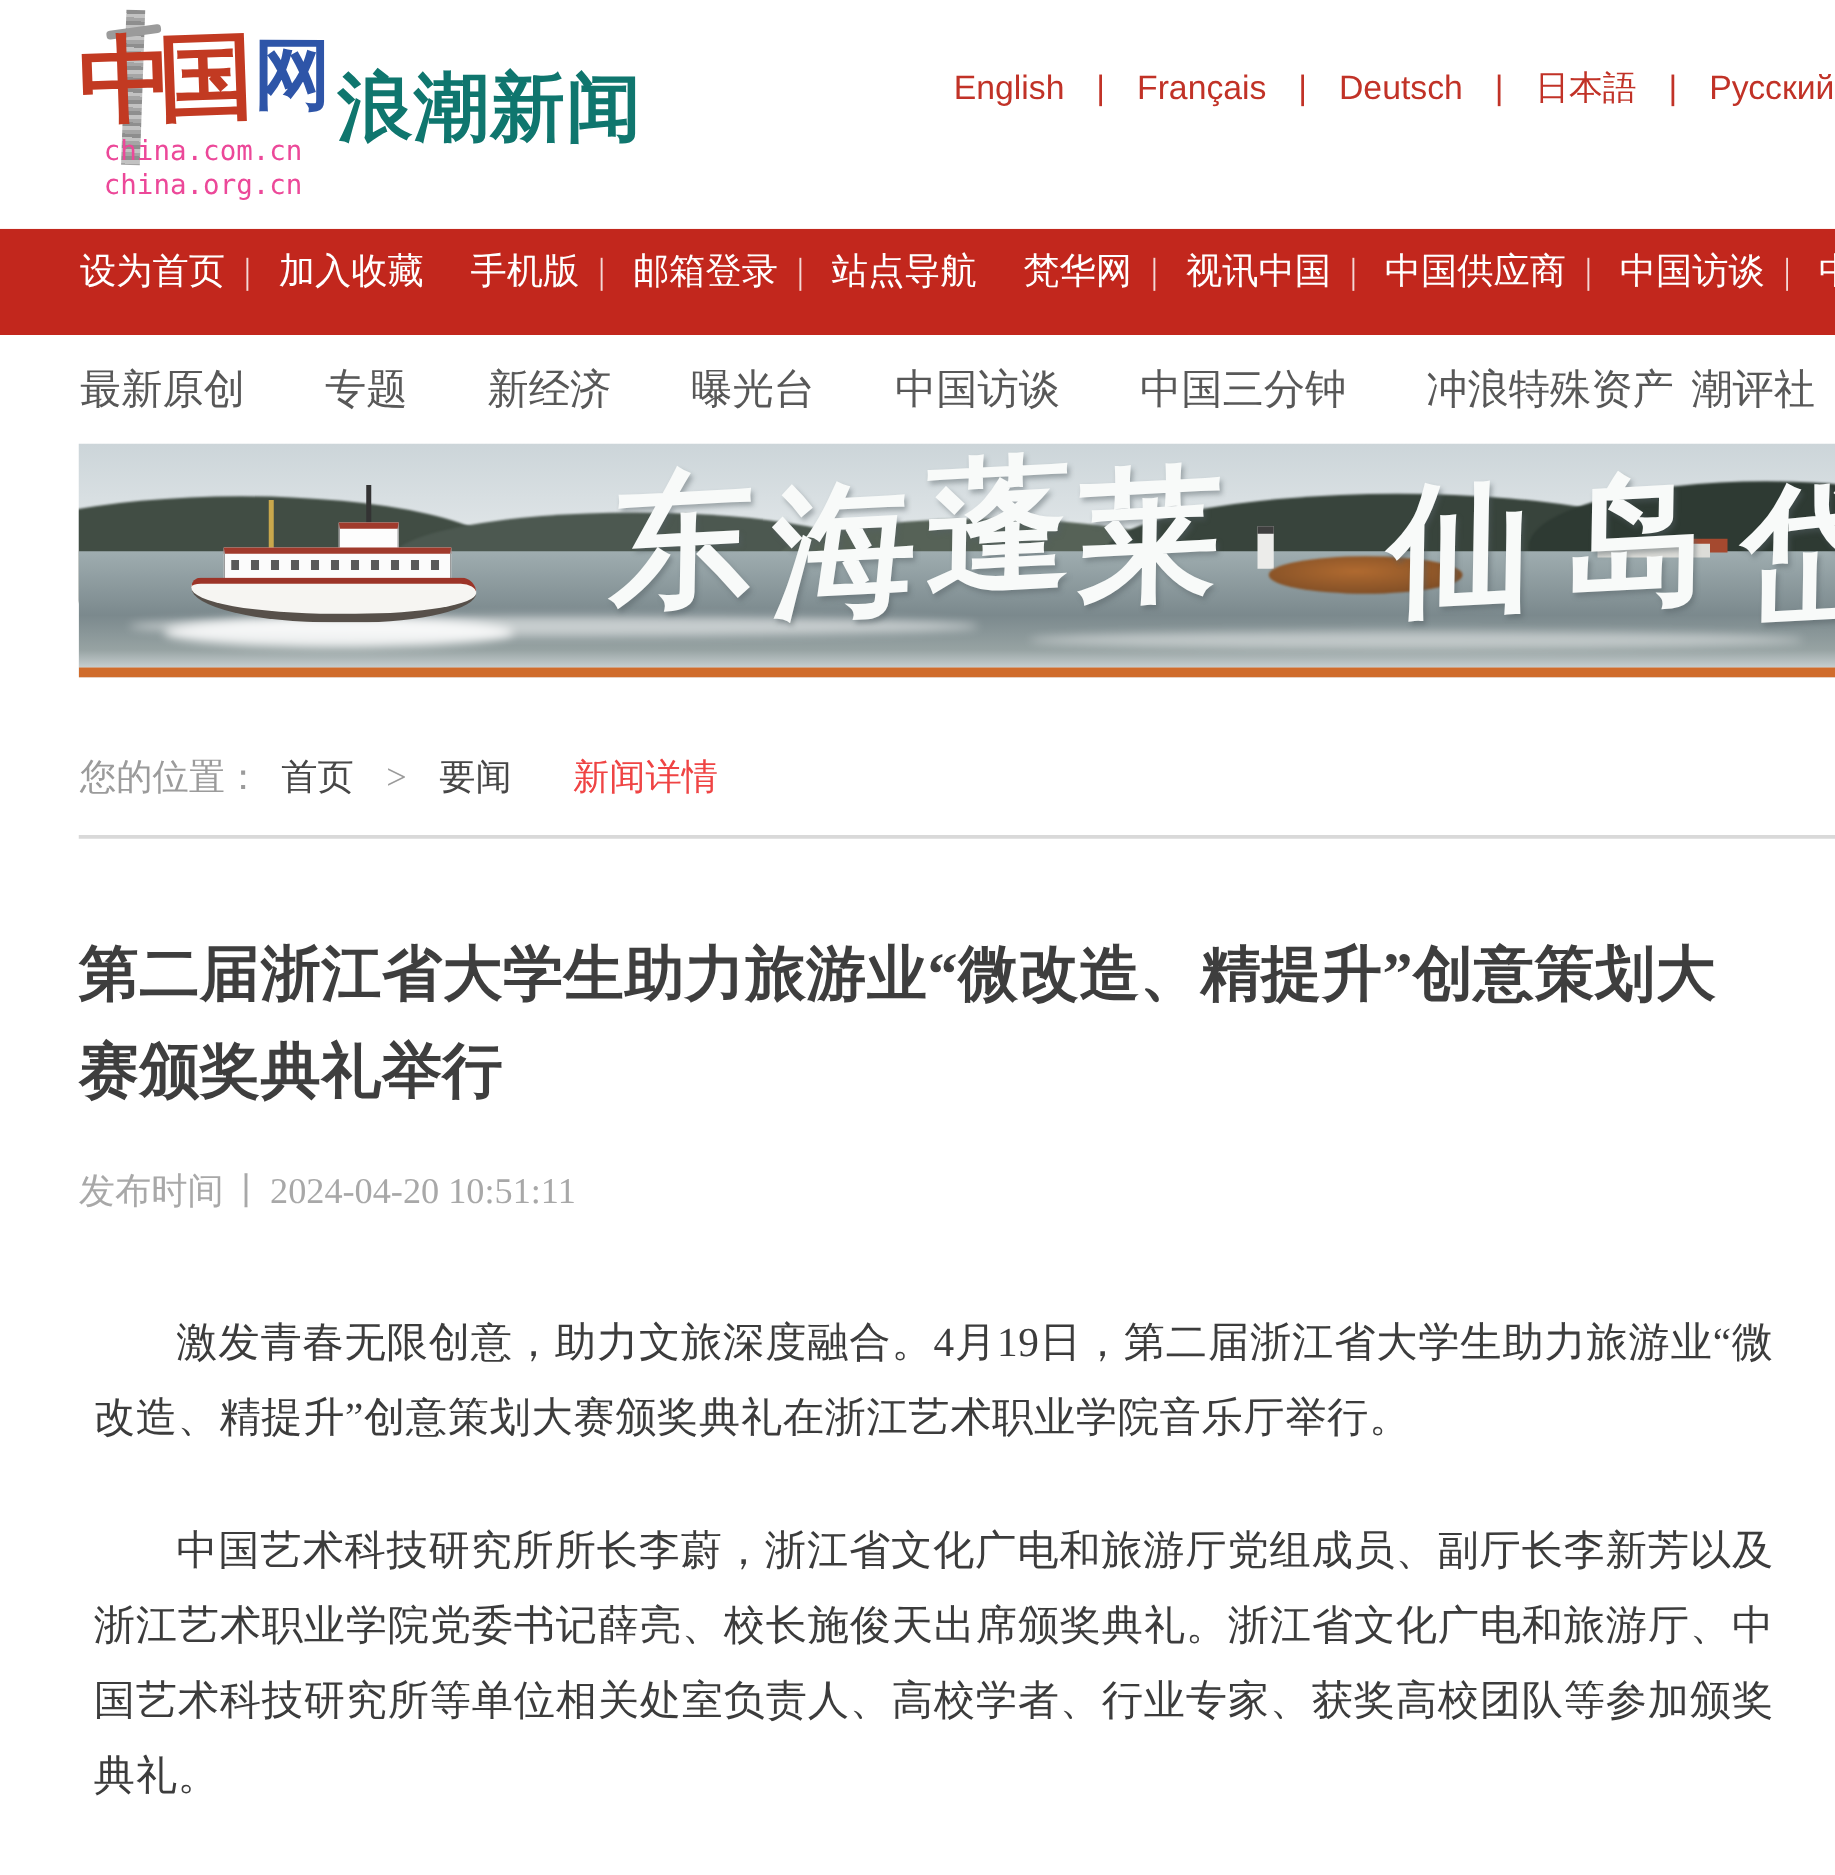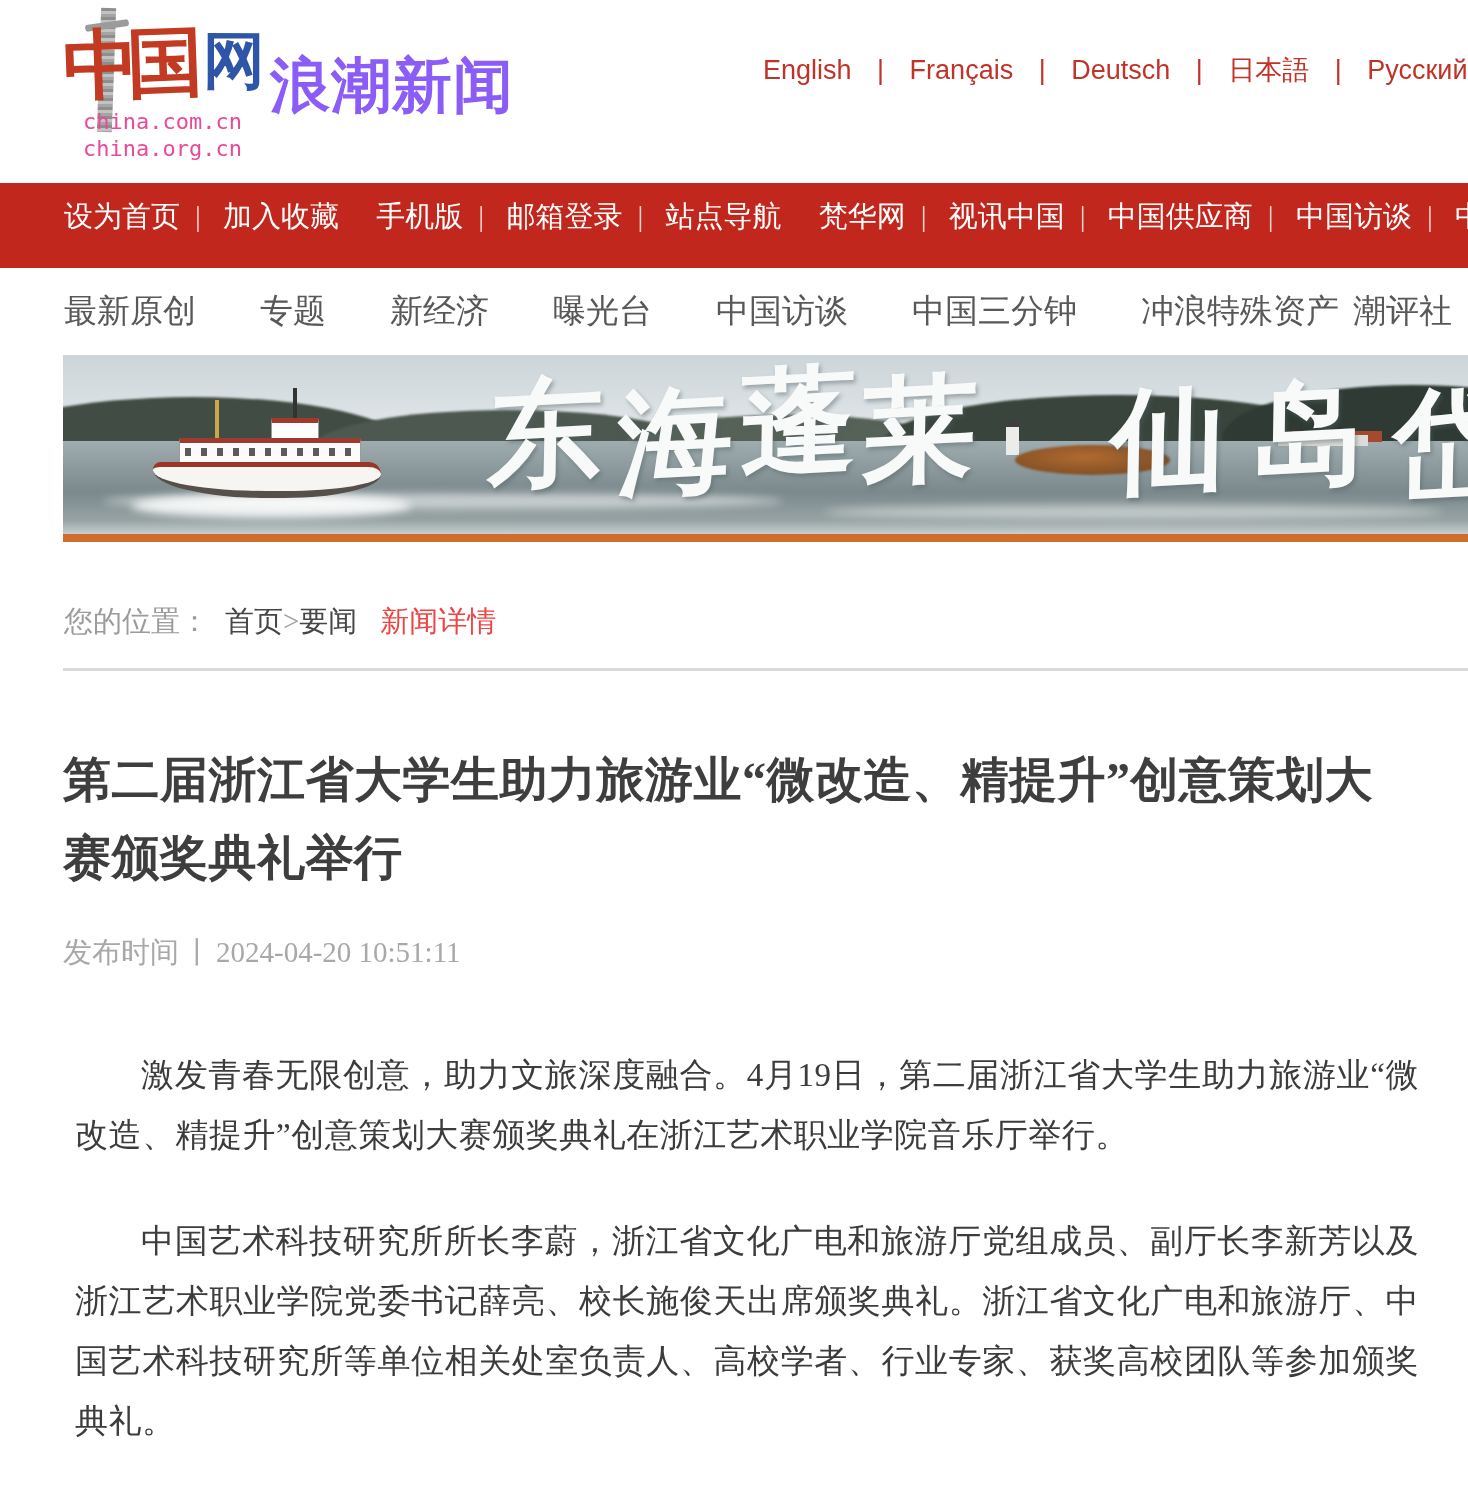--- a/index.html
+++ b/index.html
@@ -13,21 +13,21 @@
   .pillar { position:absolute; left:36px; top:2px; width:15px; height:124px;
             background:repeating-linear-gradient(180deg,#8e8e8e 0 3px,#c2c2c2 3px 6px,#a5a5a5 6px 9px);
             transform:rotate(2deg); }
   .pillar-cap { position:absolute; left:22px; top:16px; width:44px; height:7px; background:#9b9b9b;
             transform:rotate(-8deg); border-radius:3px; }
   .logo-cn { position:absolute; left:0; top:20px; font-size:76px; font-weight:900; color:#c23a22;
             letter-spacing:-12px; line-height:1; transform:rotate(-2deg); }
   .logo-net { position:absolute; left:140px; top:24px; font-size:62px; font-weight:900; color:#2e55a8; line-height:1; }
   .logo-domains { position:absolute; left:20px; top:102px; font-family:"DejaVu Sans Mono","Liberation Mono",monospace;
             font-size:22px; color:#ec4899; line-height:27px; white-space:nowrap; }
-  .site-name { position:absolute; left:270px; top:46px; font-size:60px; font-weight:900; color:#8b5cf6; letter-spacing:1px; }
+  .site-name { position:absolute; left:270px; top:46px; font-size:60px; font-weight:900; color:#0f766e; letter-spacing:1px; }
   .lang-bar { position:absolute; left:763px; top:52px; white-space:nowrap;
             font-family:"Liberation Sans","DejaVu Sans",sans-serif; font-size:27px; color:#c13227; }
   .lang-item { display:inline-block; cursor:pointer; }
   .lang-sep { display:inline-block; margin:0 18px; color:#c13227; }
 
   
   .red-bar { height:85px; background:#c2271d; padding:14px 0 0 64px; white-space:nowrap; overflow:hidden;
             font-size:29px; color:#ffffff; }
   .red-item { display:inline-block; margin-right:15px; cursor:pointer; }
   .red-sep  { display:inline-block; margin-right:15px; color:#f4d9d5; }
@@ -82,21 +82,21 @@
   .cg1 { left:555px;  top:28px; }
   .cg2 { left:678px;  top:8px;  }
   .cg3 { left:800px;  top:16px; }
   .cg4 { left:1048px; top:26px; }
   .cg5 { left:1188px; top:20px; }
   .cg6 { left:1330px; top:30px; }
   .banner-strip { position:absolute; left:0; bottom:0; width:100%; height:8px; background:#d06c2c; }
 
   
   .breadcrumb { margin:60px 0 0 64px; font-size:29px; color:#9b9b9b; }
-  .bc-link { color:#474747; cursor:pointer; margin:0 0; }
+  .bc-link { color:#474747; cursor:pointer; margin:0 26px; }
   .bc-link.first { margin-left:16px; }
   .bc-current { color:#ef4444; margin-left:23px; }
   .divider { margin:26px 0 0 63px; width:1405px; height:3px; background:#d9d9d9; }
 
   
   .article { margin-left:63px; width:1356px; }
   .article-title { margin-top:70px; width:1335px; font-size:48px; font-weight:700; color:#3e3e3e;
             line-height:78px; letter-spacing:0.5px; }
   .article-meta { margin-top:36px; font-size:29px; color:#a8a8a8; }
   .meta-sep { margin:0 4px; }

